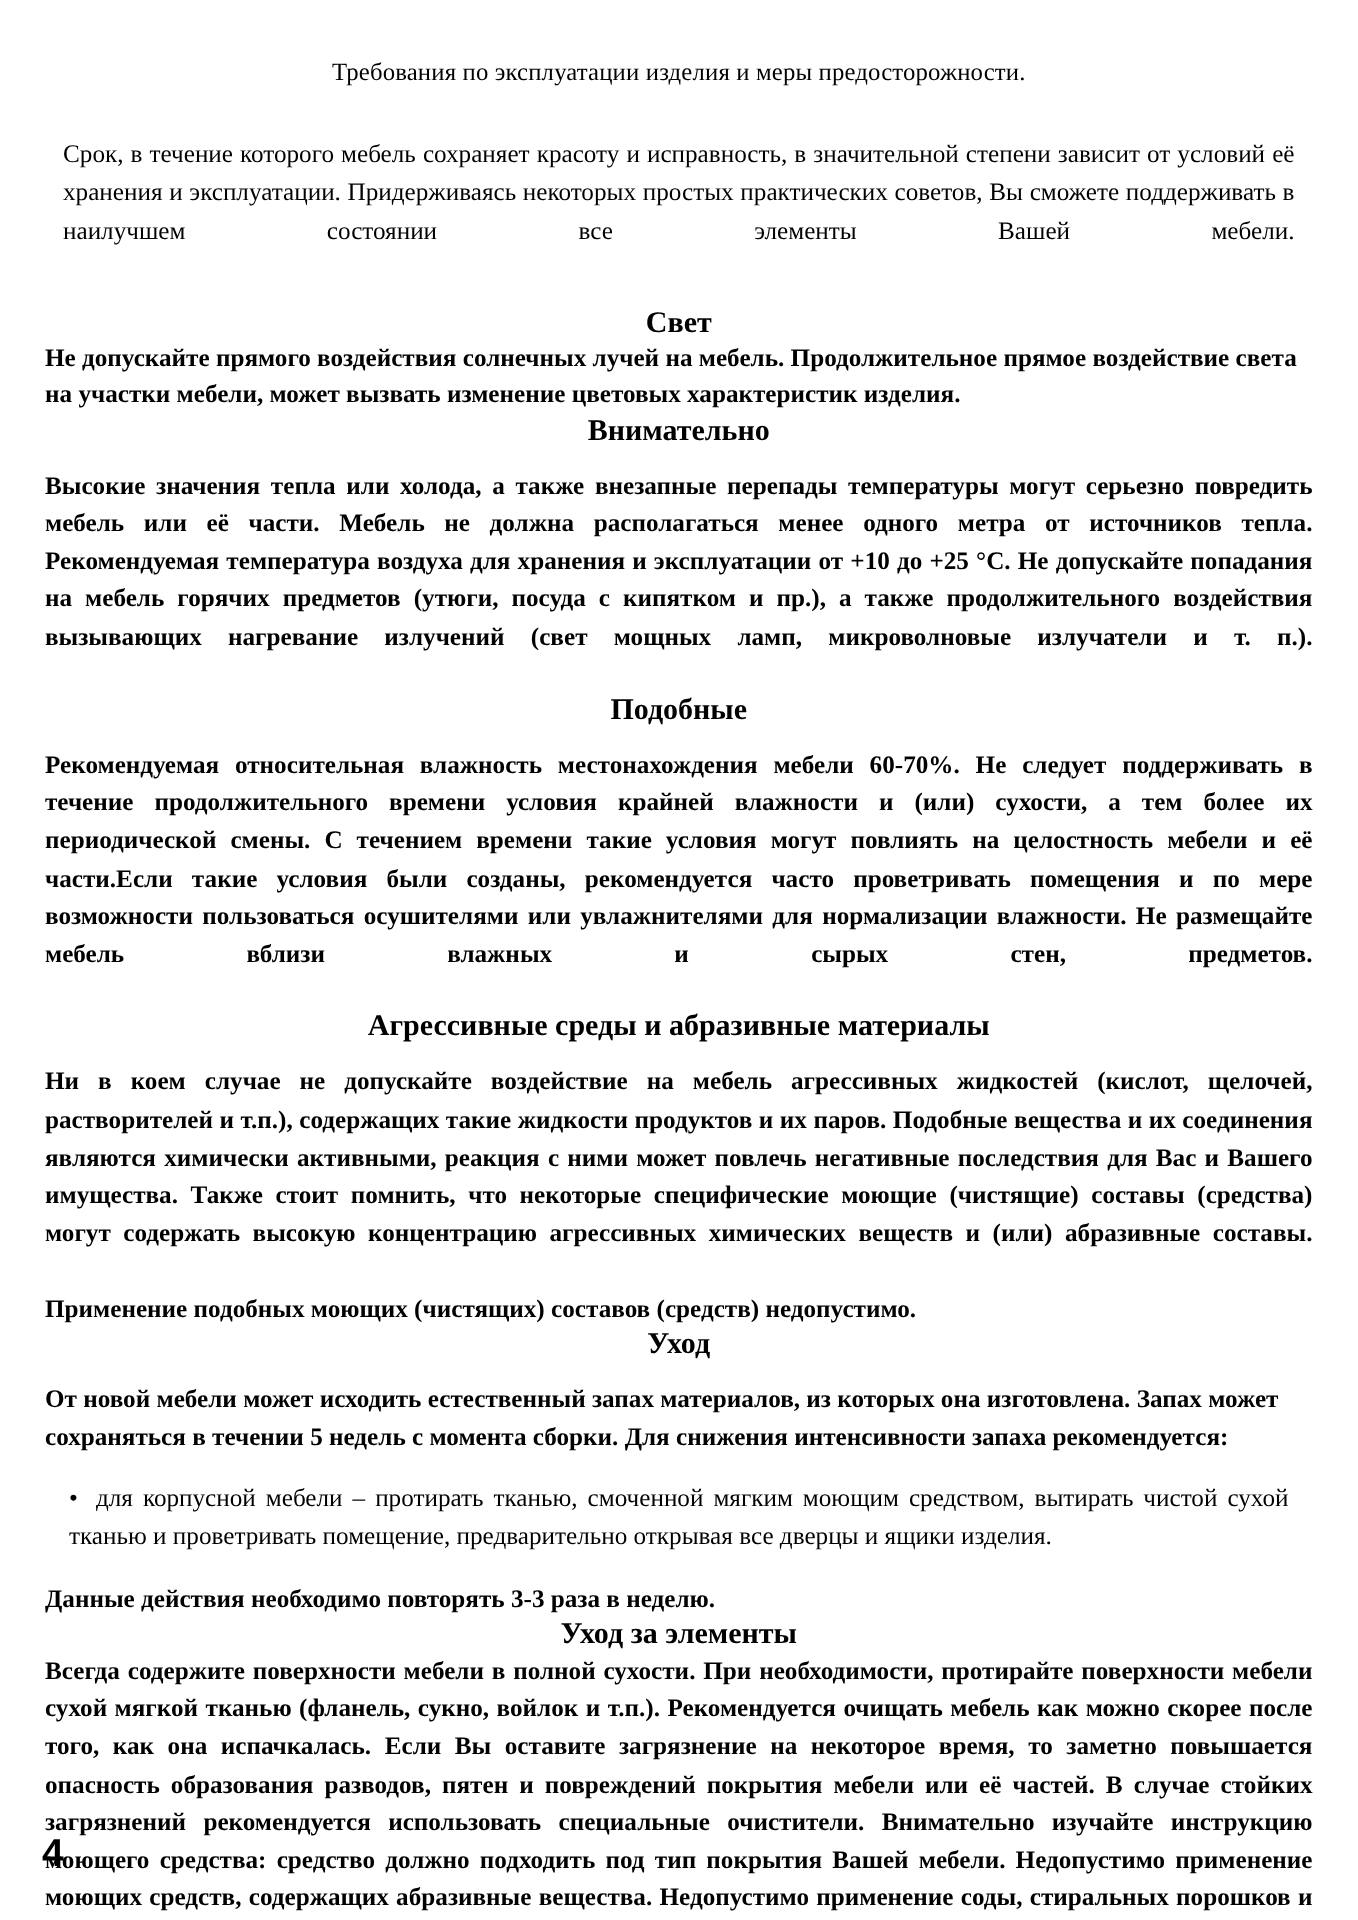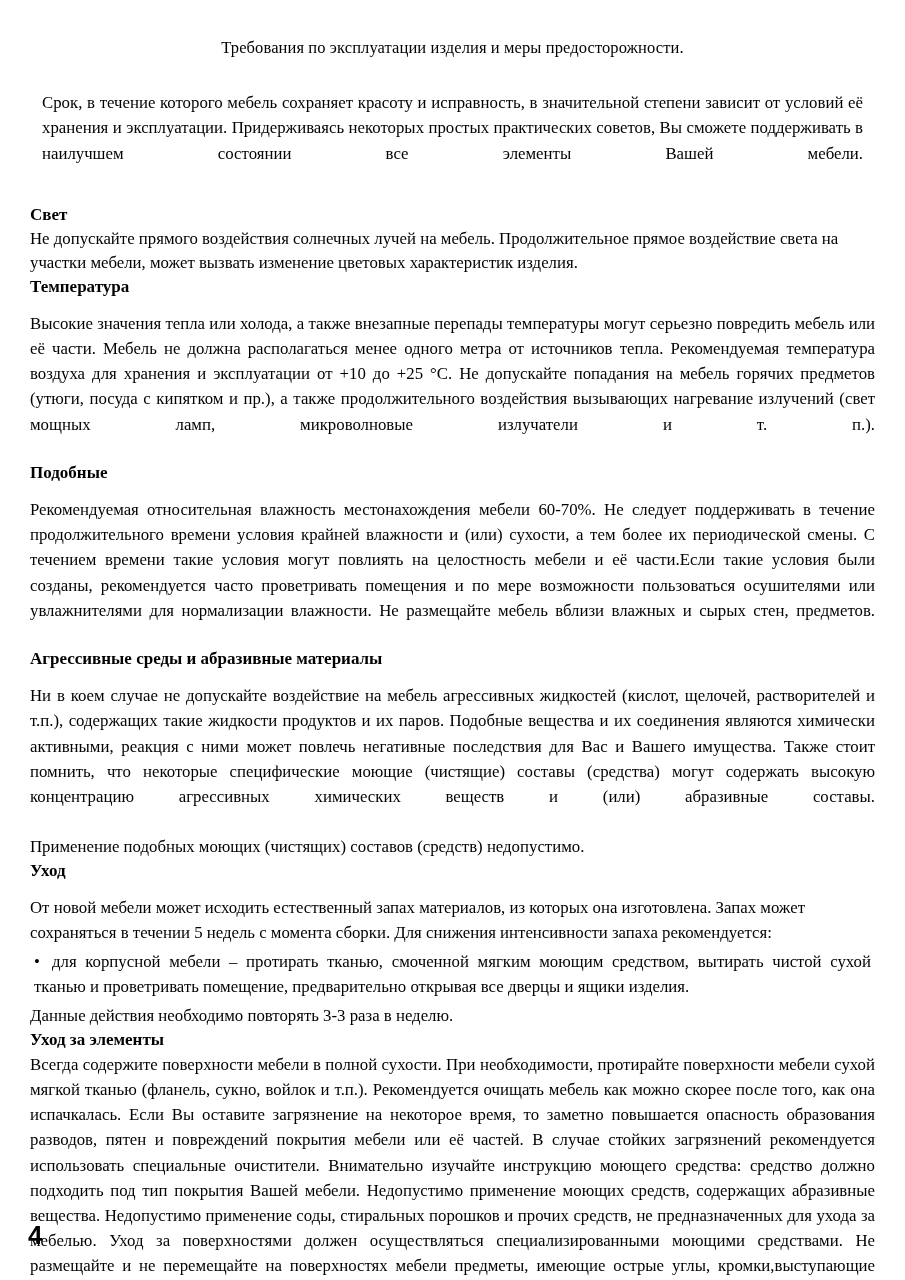--- a/index.html
+++ b/index.html
@@ -40,49 +40,51 @@
     font-size: 16.8px;
     line-height: 25.5px;
     text-align: justify;
     text-justify: inter-word;
   }
   .section {
     margin: 0;
     padding: 0;
   }
   h2.sec-head {
-    font-size: 17px;
+    font-size: 20px;
     font-weight: bold;
     line-height: 22px;
     margin: 0;
     padding: 0;
+    text-align: center;
   }
   .sec-gap-lg { padding-top: 21px; }
   .sec-gap-md { padding-top: 18px; }
 
   p.body {
     margin: 0;
     padding: 0;
     font-size: 16.8px;
     line-height: 25.2px;
     text-align: justify;
     text-justify: inter-word;
+    font-weight: bold;
   }
   p.body.tight {
     line-height: 24.6px;
   }
   p.body.flow {
     text-align: left;
   }
   p.gap-after-head { padding-top: 13px; }
   p.nogap-after-head { padding-top: 1px; }
   p.follow { padding-top: 0; }
 
   .bullet-line {
-    margin: 4px;
+    margin: 16px;
     padding: 0;
     font-size: 16.8px;
     line-height: 25.2px;
     text-align: justify;
   }
   .bullet-mark {
     display: inline-block;
     width: 18px;
   }
 
@@ -113,21 +115,21 @@
     <div class="doc-title">Требования по эксплуатации изделия и меры предосторожности.</div>
 
     <p class="lead">Срок, в течение которого мебель сохраняет красоту и исправность, в значительной степени зависит от условий её хранения и эксплуатации. Придерживаясь некоторых простых практических советов, Вы сможете поддерживать в наилучшем состоянии все элементы Вашей мебели.</p>
 
     <div class="section">
       <h2 class="sec-head sec-gap-lg">Свет</h2>
       <p class="body flow tight nogap-after-head">Не допускайте прямого воздействия солнечных лучей на мебель. Продолжительное прямое воздействие света на участки мебели, может вызвать изменение цветовых характеристик изделия.</p>
     </div>
 
     <div class="section">
-      <h2 class="sec-head sec-gap-md">Температура</h2>
+      <h2 class="sec-head sec-gap-md">Внимательно</h2>
       <p class="body gap-after-head">Высокие значения тепла или холода, а также внезапные перепады температуры могут серьезно повредить мебель или её части. Мебель не должна располагаться менее одного метра от источников тепла. Рекомендуемая температура воздуха для хранения и эксплуатации от +10 до +25 °С. Не допускайте попадания на мебель горячих предметов (утюги, посуда с кипятком и пр.), а также продолжительного воздействия вызывающих нагревание излучений (свет мощных ламп, микроволновые излучатели и т. п.).</p>
     </div>
 
     <div class="section">
       <h2 class="sec-head sec-gap-md">Подобные</h2>
       <p class="body gap-after-head">Рекомендуемая относительная влажность местонахождения мебели 60-70%. Не следует поддерживать в течение продолжительного времени условия крайней влажности и (или) сухости, а тем более их периодической смены. С течением времени такие условия могут повлиять на целостность мебели и её части.Если такие условия были созданы, рекомендуется часто проветривать помещения и по мере возможности пользоваться осушителями или увлажнителями для нормализации влажности. Не размещайте мебель вблизи влажных и сырых стен, предметов.</p>
     </div>
 
     <div class="section">
       <h2 class="sec-head sec-gap-md">Агрессивные среды и абразивные материалы</h2>

